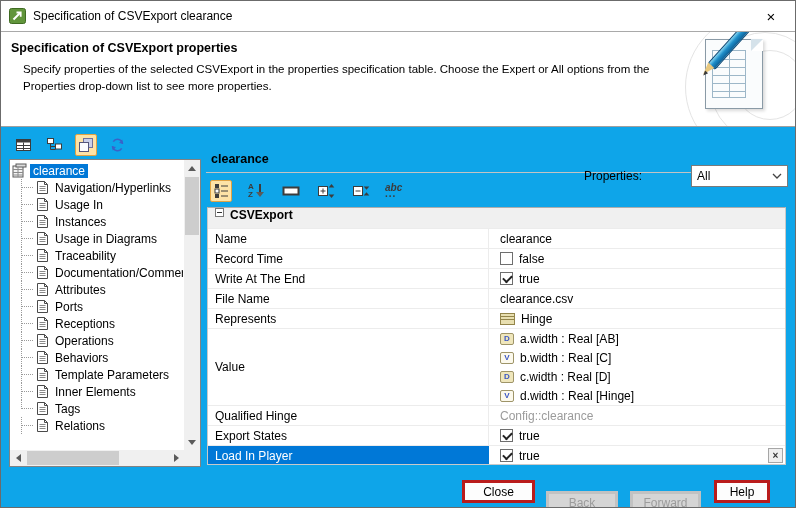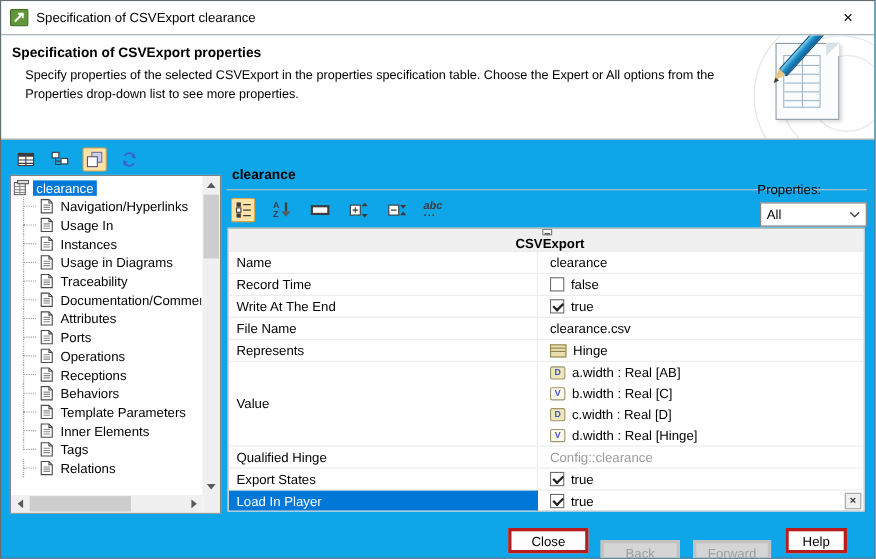--- a/index.html
+++ b/index.html
@@ -73,38 +73,38 @@
   .tri-lf { width:0;height:0;border-top:4px solid transparent;border-bottom:4px solid transparent;border-right:5px solid #5a5a5a; }
   .tri-rt { width:0;height:0;border-top:4px solid transparent;border-bottom:4px solid transparent;border-left:5px solid #5a5a5a; }
   .vsb .thumb { position:absolute; left:1px; right:1px; top:17px; height:58px; background:#cdcdcd; }
   .hsb .thumb { position:absolute; top:1px; bottom:1px; left:17px; width:92px; background:#cdcdcd; }
 
   
   .rp-title { position:absolute; left:210px; top:151px; font-weight:bold; font-size:12.5px; }
   .rp-sep { position:absolute; left:205px; right:7px; top:171px; border-top:1px solid #c3c3c3; }
   .rp-toolbar { position:absolute; left:209px; top:176px; height:27px; display:flex;
     align-items:center; gap:13px; }
-  .props { position:absolute; top:164px; right:7px; display:flex; align-items:center; gap:5px;flex-direction:column; }
+  .props { position:absolute; top:164px; right:7px; display:flex; align-items:center; gap:5px; }
   .dropdown { width:97px; height:22px; background:#fff; border:1px solid #7a7a7a;
     display:flex; align-items:center; padding:0 5px;margin-left:44px; }
   .dropdown .val { flex:1; }
   .icon-abc { display:flex; flex-direction:column; align-items:flex-start; line-height:8px;
     font-size:10px; font-style:italic; color:#3c3c3c; font-weight:bold; }
   .icon-abc .dots { font-style:normal; letter-spacing:1px; margin-top:-2px; }
   .icon-sort { display:flex; align-items:center; gap:2px; }
   .icon-sort .az { display:flex; flex-direction:column; font-size:8px; font-weight:bold;
     line-height:8px; color:#3c3c3c; }
   .icon-sort .arrow { display:flex; flex-direction:column; align-items:center; }
   .icon-sort .shaft { width:2px; height:8px; background:#3c3c3c; }
 
   
   .ptable { position:absolute; left:206px; top:206px; width:579px; height:258px;
     background:#fff; border:1px solid #c9c9c9; border-top-color:#adadad; overflow:hidden; }
   .trow { display:flex; height:20px; border-bottom:1px solid #ececec; }
-  .trow.group { height:21px; background:#f0f0f0; align-items:center; padding-left:7px;flex-direction:column; }
+  .trow.group { height:21px; background:#f0f0f0; padding-left:7px; }
   .trow.vrow { height:77px; }
   .tlabel { width:281px; flex:0 0 auto; padding-left:7px; display:flex; align-items:center;
     border-right:1px solid #ececec; }
   .tvalue { flex:1; display:flex; align-items:center; padding-left:11px; position:relative; }
   .tvalue.col { flex-direction:column; align-items:flex-start; justify-content:center; }
   .vline { height:19px; display:flex; align-items:center; }
   .muted { color:#9b9b9b; }
   .trow.selected .tlabel { background:#0078d7; border-right-color:#0078d7; color:#fff; }
   .minusbox { width:9px; height:9px; border:1px solid #787878; background:#fff; position:relative; margin-right:6px; }
   .minusbox::after { content:""; position:absolute; left:1px; right:1px; top:3px; border-top:1px solid #333; }
@@ -280,29 +280,29 @@
             <path d="M3.5 6.5h6M3.5 8.5h6M3.5 10.5h6" stroke="#8a8a8a"></path>
           </svg>
         <span class="lbl">Ports</span>
       </div>
       <div class="tree-row child">
         <svg class="nicon" width="13" height="15" viewBox="0 0 13 15">
             <path d="M1.5 1.5h7l3 3v9h-10z" fill="#fff" stroke="#4a4a4a"></path>
             <path d="M8.5 1.5v3h3" fill="none" stroke="#4a4a4a"></path>
             <path d="M3.5 6.5h6M3.5 8.5h6M3.5 10.5h6" stroke="#8a8a8a"></path>
           </svg>
+        <span class="lbl">Receptions</span>
+      </div>
+      <div class="tree-row child">
+        <svg class="nicon" width="13" height="15" viewBox="0 0 13 15">
+            <path d="M1.5 1.5h7l3 3v9h-10z" fill="#fff" stroke="#4a4a4a"></path>
+            <path d="M8.5 1.5v3h3" fill="none" stroke="#4a4a4a"></path>
+            <path d="M3.5 6.5h6M3.5 8.5h6M3.5 10.5h6" stroke="#8a8a8a"></path>
+          </svg>
         <span class="lbl">Operations</span>
-      </div>
-      <div class="tree-row child">
-        <svg class="nicon" width="13" height="15" viewBox="0 0 13 15">
-            <path d="M1.5 1.5h7l3 3v9h-10z" fill="#fff" stroke="#4a4a4a"></path>
-            <path d="M8.5 1.5v3h3" fill="none" stroke="#4a4a4a"></path>
-            <path d="M3.5 6.5h6M3.5 8.5h6M3.5 10.5h6" stroke="#8a8a8a"></path>
-          </svg>
-        <span class="lbl">Receptions</span>
       </div>
       <div class="tree-row child">
         <svg class="nicon" width="13" height="15" viewBox="0 0 13 15">
             <path d="M1.5 1.5h7l3 3v9h-10z" fill="#fff" stroke="#4a4a4a"></path>
             <path d="M8.5 1.5v3h3" fill="none" stroke="#4a4a4a"></path>
             <path d="M3.5 6.5h6M3.5 8.5h6M3.5 10.5h6" stroke="#8a8a8a"></path>
           </svg>
         <span class="lbl">Behaviors</span>
       </div>
       <div class="tree-row child">

